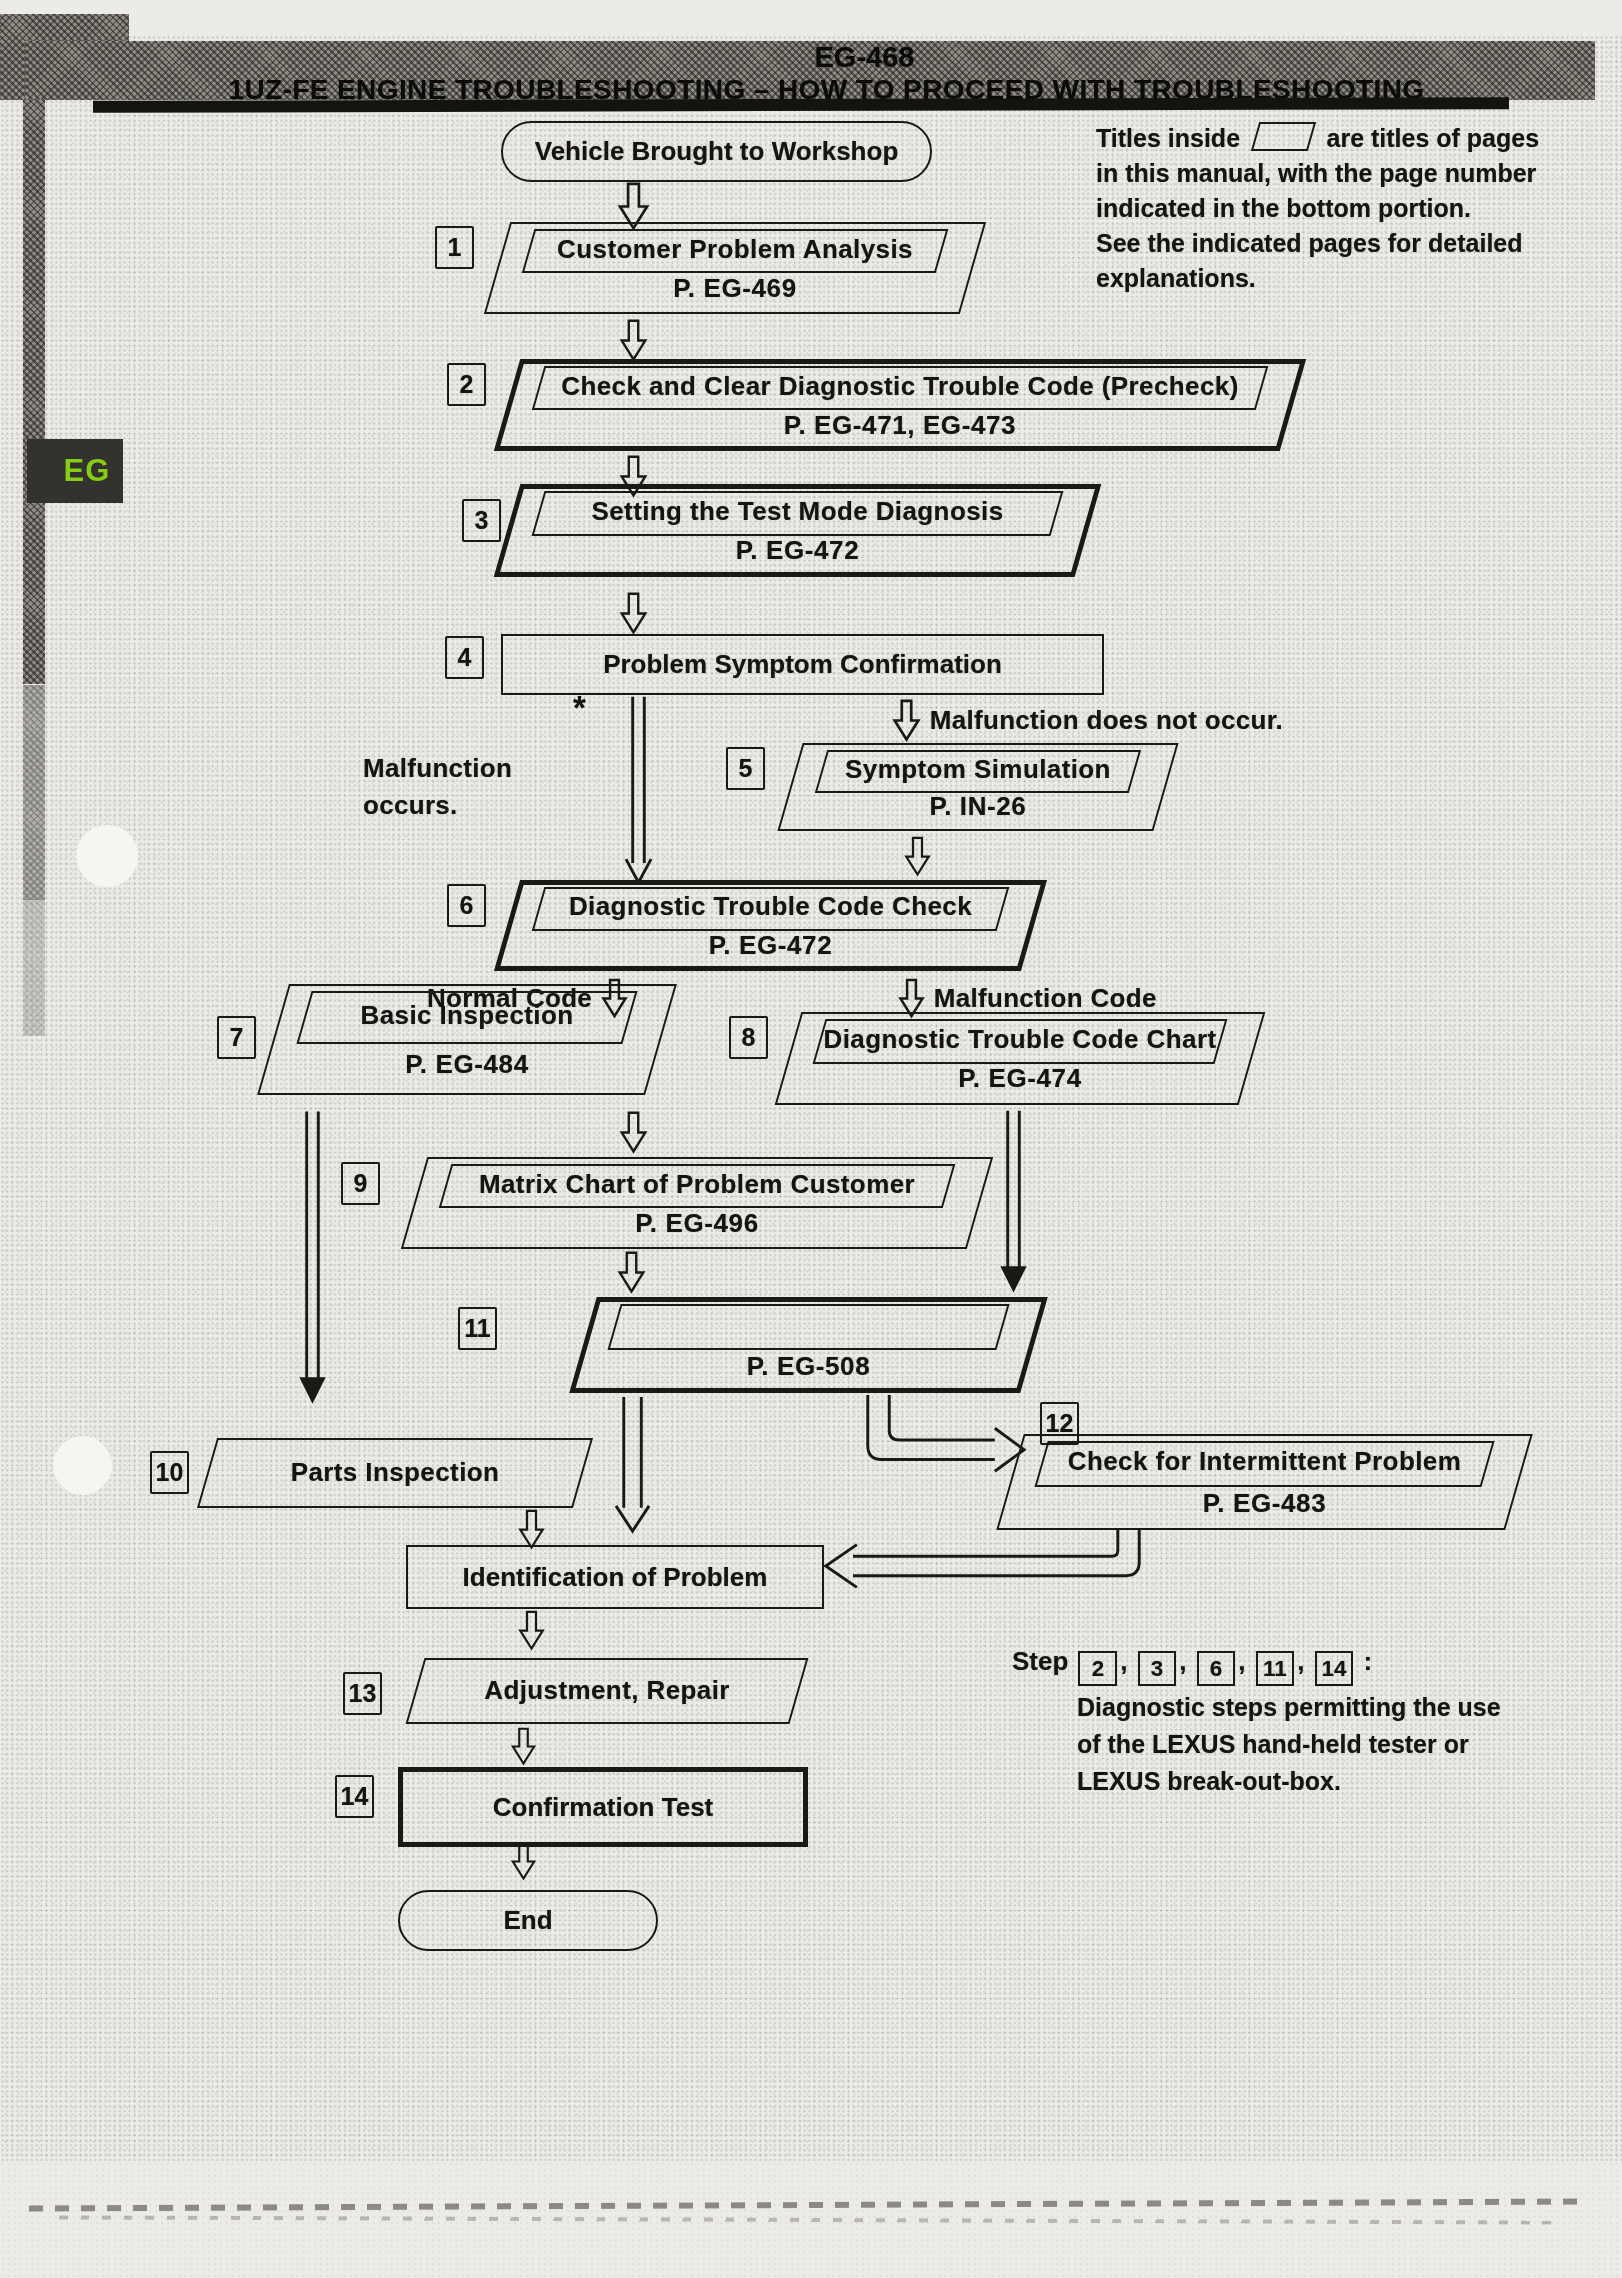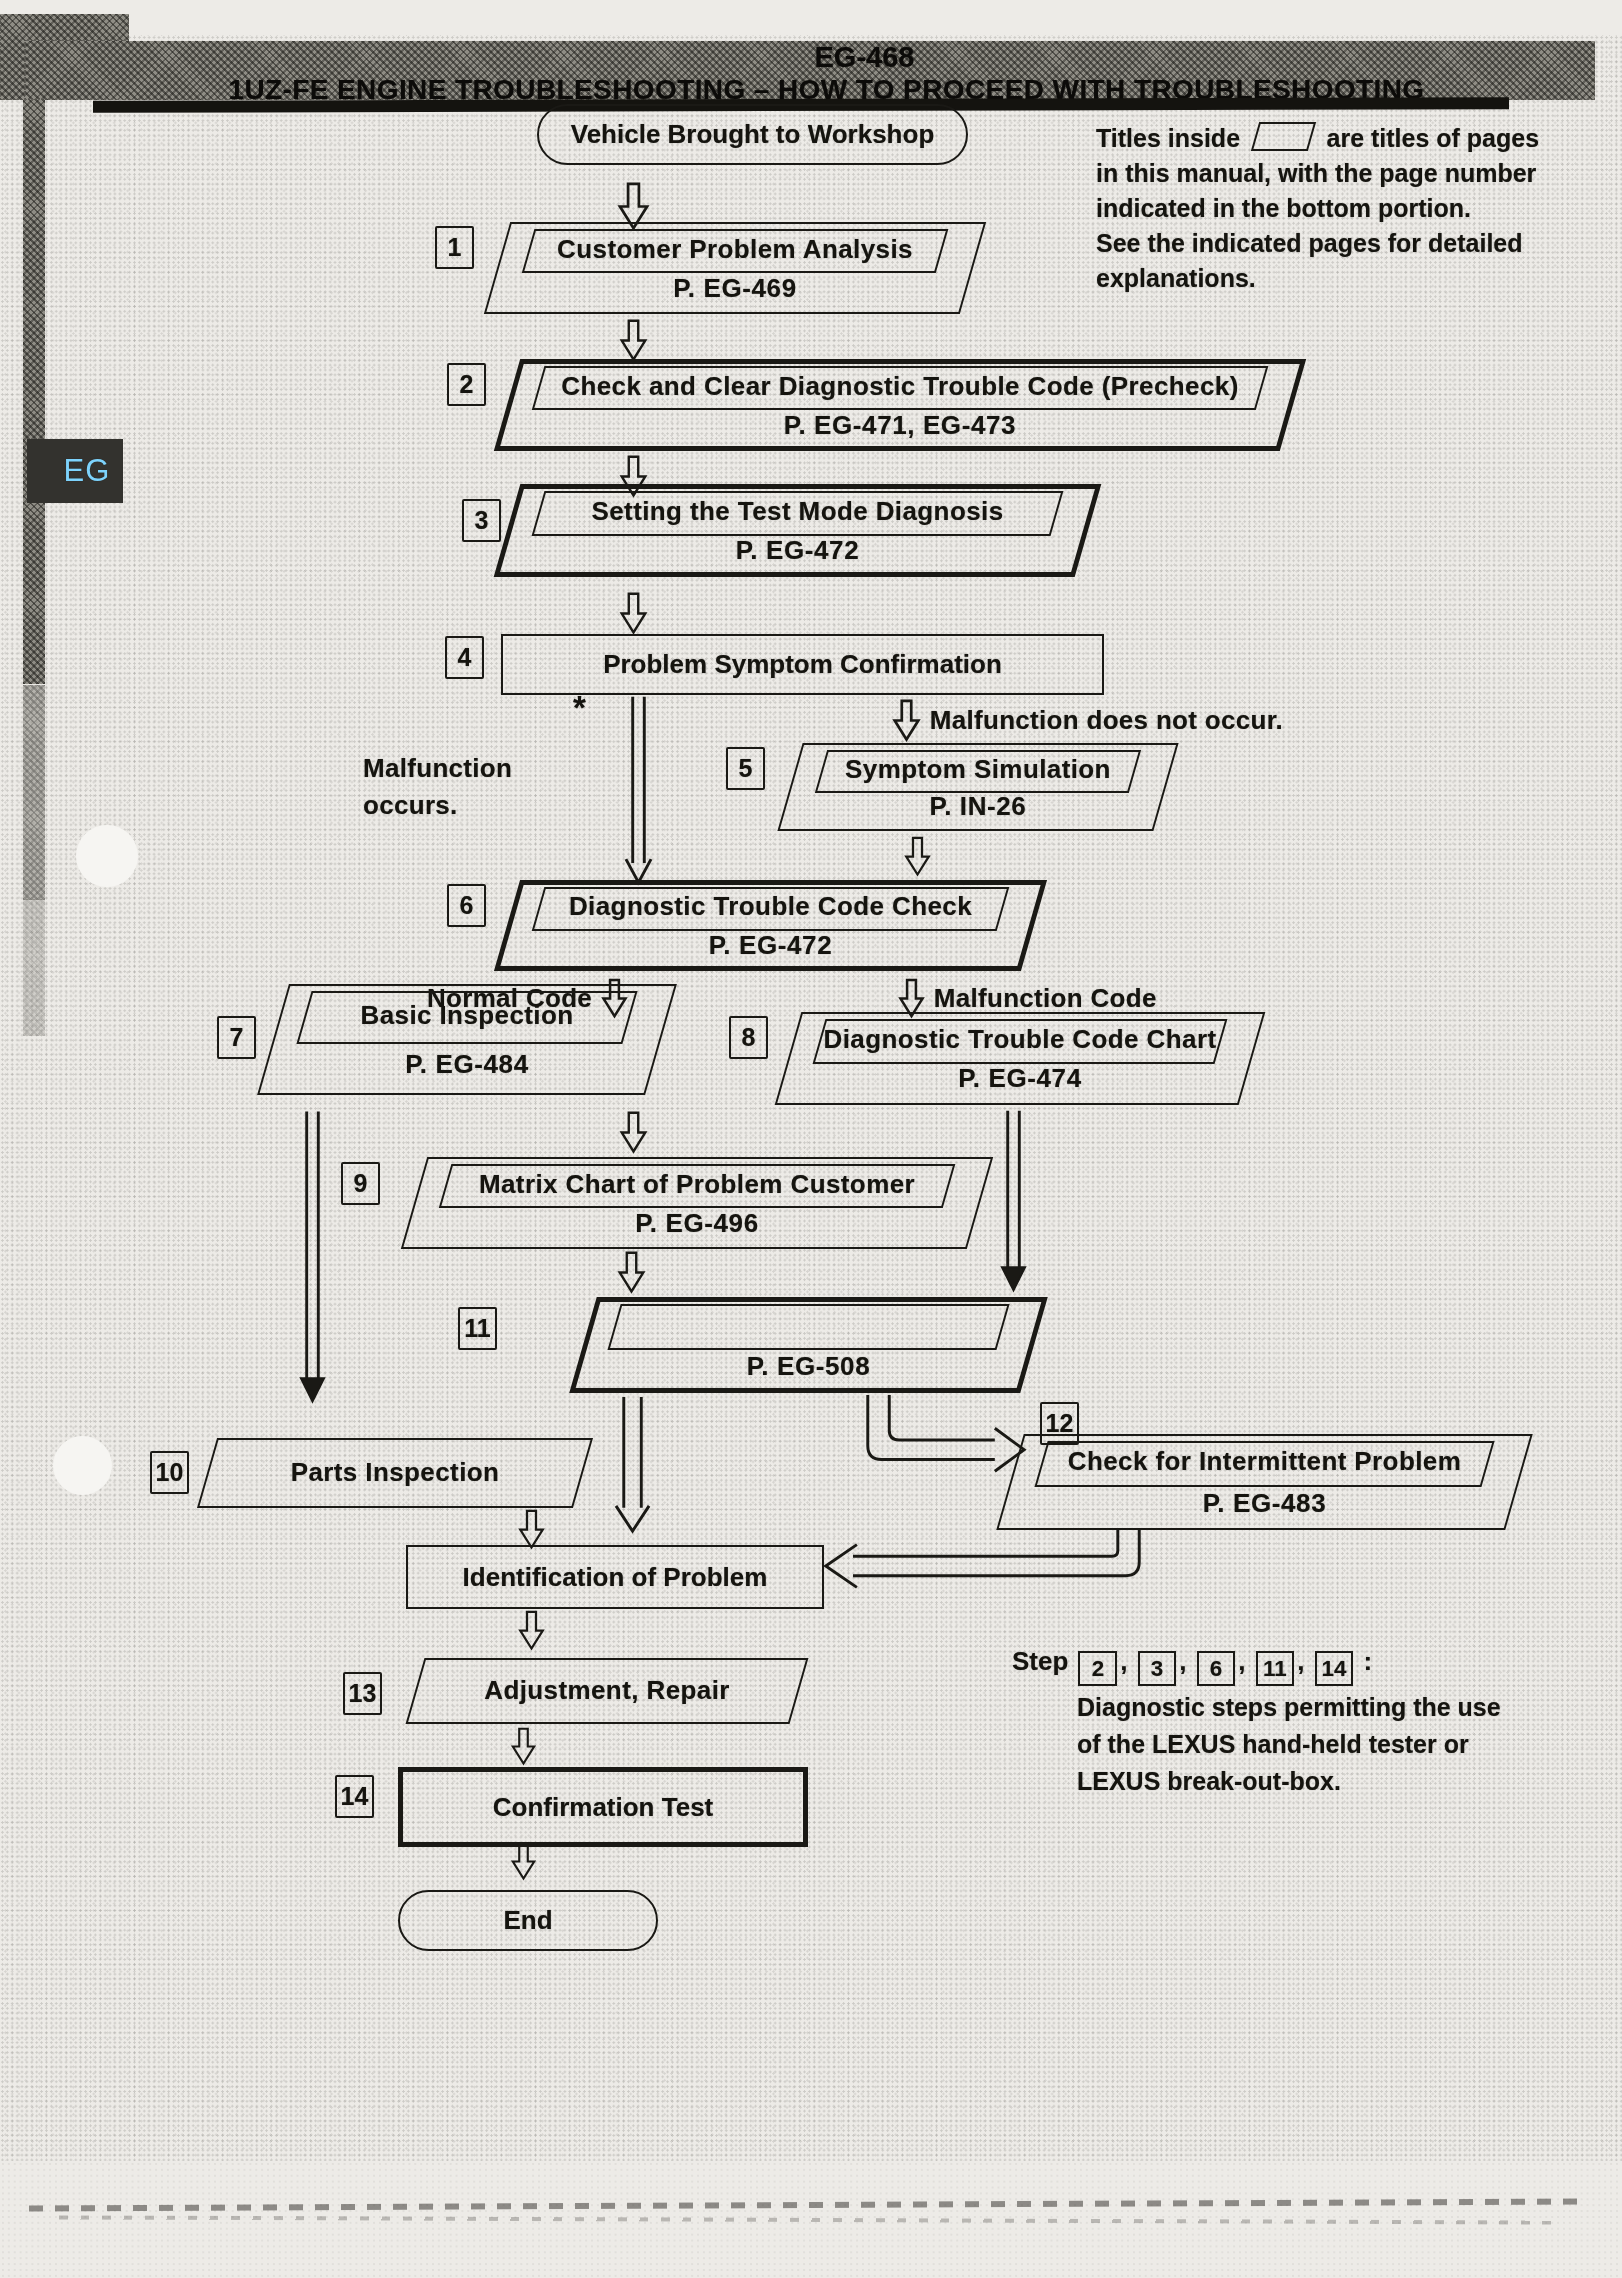--- a/index.html
+++ b/index.html
@@ -49,37 +49,37 @@
   <div class="abs hatch" style="left:25px;top:41px;width:1570px;height:59px;display:flex;align-items:center;">
     <span style="margin-left:109px;font-size:29px;font-weight:700;color:#0c0b09;">EG-468</span>
     <span style="margin-left:33px;font-size:28px;font-weight:700;color:#0c0b09;letter-spacing:0.4px;">1UZ-FE ENGINE TROUBLESHOOTING – HOW TO PROCEED WITH TROUBLESHOOTING</span>
   </div>
   <div class="abs" style="left:93px;top:99px;width:1416px;height:11.7px;background:#14130f;transform:rotate(-0.15deg);"></div>
 
   <div class="abs hatch" style="left:23.4px;top:99px;width:21.5px;height:585px;"></div>
   <div class="abs hatch" style="left:23.4px;top:685px;width:21.5px;height:215px;opacity:.6;"></div>
   <div class="abs hatch" style="left:23.4px;top:899px;width:21.5px;height:137px;opacity:.3;"></div>
   <div class="abs" style="left:27px;top:439px;width:96px;height:64px;background:#33322e;display:flex;align-items:center;justify-content:center;">
-    <span style="color:#7dd3fc;font-size:31px;font-weight:400;letter-spacing:1px;margin-left:24px;">EG</span>
+    <span style="color:#84cc16;font-size:31px;font-weight:700;letter-spacing:1px;margin-left:24px;">EG</span>
   </div>
 
   <div class="hole" style="left:76px;top:825px;width:62px;height:62px;"></div>
   <div class="hole" style="left:53px;top:1436px;width:59px;height:59px;"></div>
 
   <div class="note" style="left:1096px;top:121px;width:468px;">
     <span>Titles inside</span>
     <span style="display:inline-block;width:53px;height:25px;border:2.4px solid #1a1915;transform:skewX(-16deg);margin:0 7.8px;vertical-align:-3.9px;"></span>
     <span>are titles of pages</span><br>
     <span>in this manual, with the page number</span><br>
     <span>indicated in the bottom portion.</span><br>
     <span>See the indicated pages for detailed</span><br>
     <span>explanations.</span>
   </div>
 
-  <div class="stadium" style="left:501px;top:104px;width:427px;height:57px;margin-left:36px;">
+  <div class="stadium" style="left:501px;top:121px;width:427px;height:57px;">
     <span>Vehicle Brought to Workshop</span>
   </div>
 
   <svg class="abs" style="left:617px;top:183px;" width="33" height="47" viewBox="0 0 34 52">
     <path d="M11 1 H23 V26 H32 L17 50 L2 26 H11 Z" fill="none" stroke="#1a1915" stroke-width="3"></path>
     </svg>
 
   <div class="badge" style="left:435px;top:226px;">1</div>
   <div class="pp" style="left:497px;top:222px;width:476px;height:92px;">
     <div class="skin"></div>

